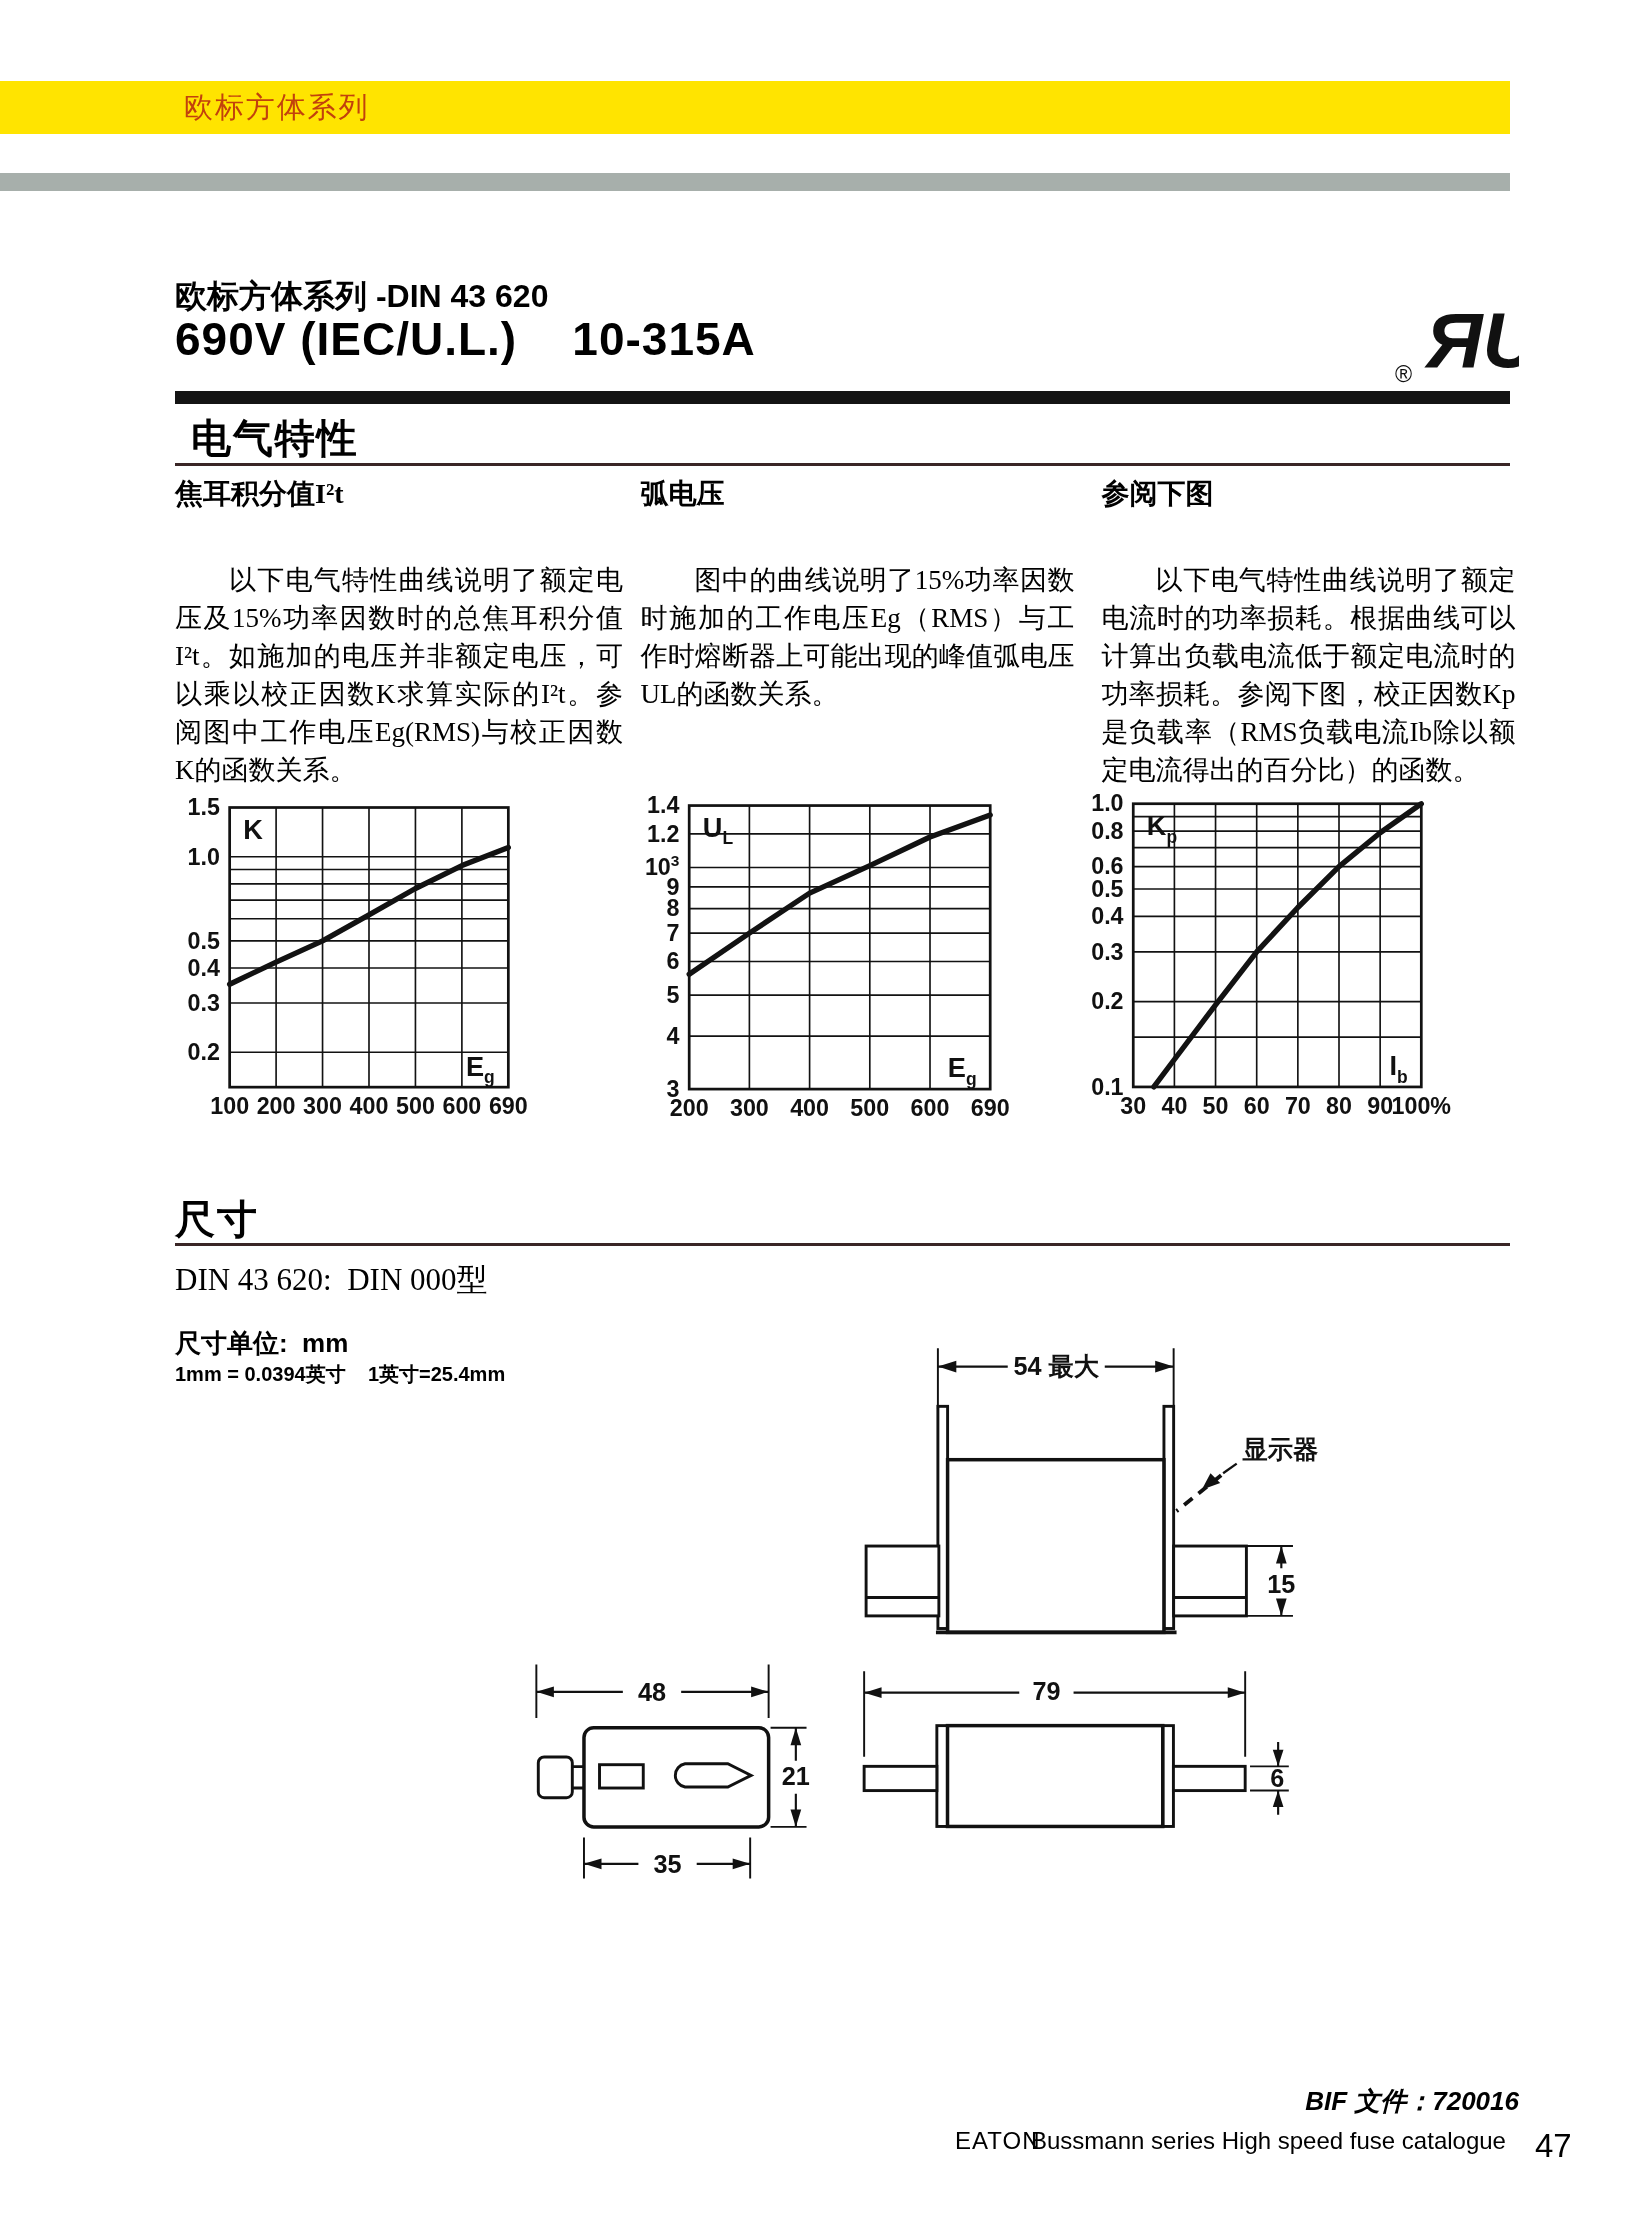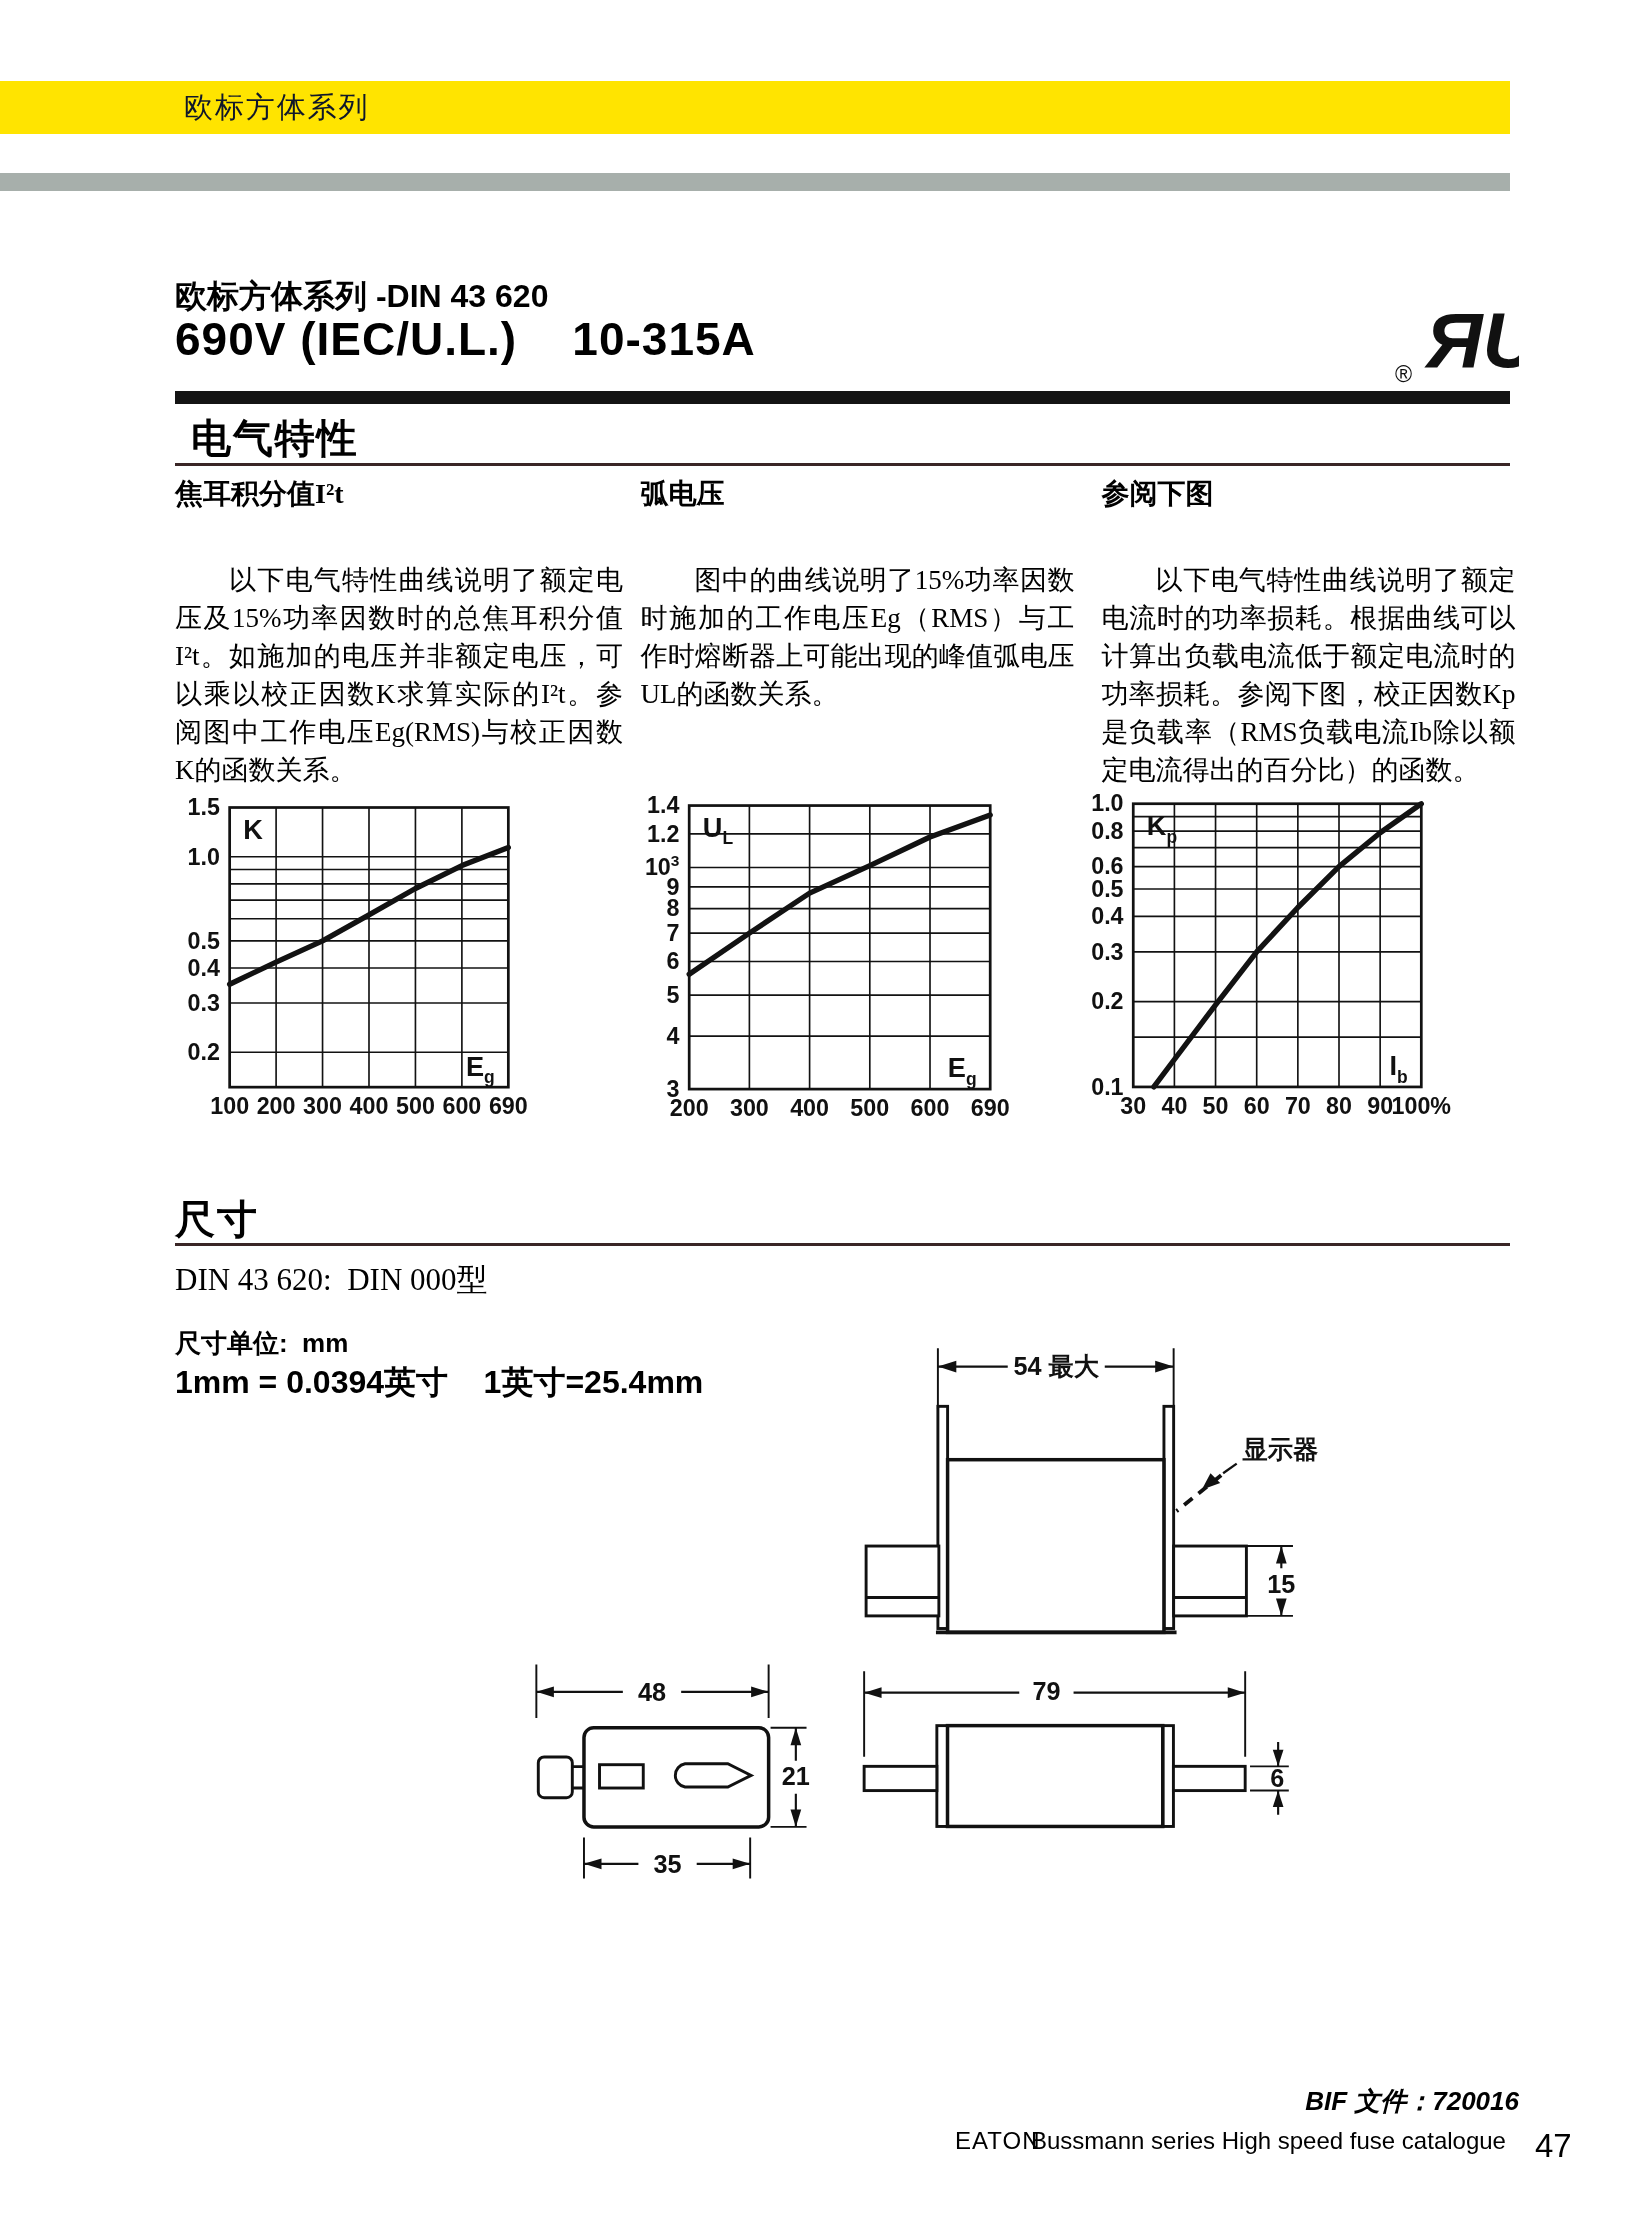--- a/index.html
+++ b/index.html
@@ -4,21 +4,21 @@
 <style>
   * { margin:0; padding:0; box-sizing:border-box; }
   html,body { background:#e8e8e8; }
   .page {
     position:relative; width:1651px; height:2224px; margin:0 auto;
     background:#ffffff; color:#000; overflow:hidden;
     font-family:"Liberation Sans", sans-serif;
   }
   .abs { position:absolute; }
   .tab-bar { left:0; top:81px; width:1510px; height:53px; background:#ffe400; display:flex; align-items:center; }
-  .tab-bar span { margin-left:184px; font-size:29px; font-weight:500; color:#0f172a; letter-spacing:1.9px; }
+  .tab-bar span { margin-left:184px; font-size:29px; font-weight:500; color:#c2410c; letter-spacing:1.9px; }
   .gray-bar { left:0; top:173px; width:1510px; height:18.4px; background:#a7afab; }
   .series-line { left:175px; top:275px; font-size:32px; font-weight:700; white-space:pre; }
   .doc-title { left:175px; top:312px; font-size:46px; font-weight:700; white-space:pre; letter-spacing:1px; }
   .ul-logo { left:1393px; top:289px; }
   .rule-thick { left:175px; top:391px; width:1335px; height:12.6px; background:#141414; }
   .sec-head { font-family:"Liberation Serif","DejaVu Serif",serif; font-weight:700; font-size:40px; letter-spacing:1.9px; }
   .head-electrical { left:191px; top:411px; }
   .rule-thin { left:175px; width:1335px; height:2.9px; background:#3a2626; }
   .rt1 { top:463px; } .rt2 { top:1243px; }
   .columns { left:175px; top:475px; width:1341px; display:flex; }
@@ -30,21 +30,21 @@
   .col3 { width:414px; }
   svg.chart, svg.drawing { position:absolute; overflow:visible; }
   .grid   { stroke:#121212; stroke-width:1.7; fill:none; }
   .frame  { stroke:#121212; stroke-width:2.8; fill:none; }
   .curve  { stroke:#121212; stroke-width:5.5; fill:none; stroke-linecap:round; stroke-linejoin:round; }
   .tick   { font:700 24px "Liberation Sans",sans-serif; fill:#111; }
   .corner { font:700 28px "Liberation Sans",sans-serif; fill:#111; }
   .head-dimensions { left:175px; top:1192px; }
   .din-line { left:175px; top:1259px; font-family:"Liberation Serif","DejaVu Serif",serif; font-size:31px; white-space:pre; }
   .unit-line { left:175px; top:1326px; font-size:26px; font-weight:700; white-space:pre; }
-  .conv-line { left:175px; top:1361px; font-size:32px; font-weight:600; white-space:pre; }
+  .conv-line { left:175px; top:1361px; font-size:20px; font-weight:600; white-space:pre; }
   .draw-line { stroke:#111; stroke-width:3; fill:none; }
   .draw-line-thick { stroke:#111; stroke-width:3.6; fill:#fff; }
   .draw-fill { stroke:#111; stroke-width:3; fill:#fff; }
   .ext { stroke:#111; stroke-width:2; fill:none; }
   .dimline { stroke:#111; stroke-width:2.2; fill:none; }
   .arrow { fill:#111; stroke:none; }
   .dim-text { font:700 26px "Liberation Sans",sans-serif; fill:#111; }
   .leader-dash { stroke:#111; stroke-width:4; fill:none; stroke-dasharray:11 8; }
   .leader-solid { stroke:#111; stroke-width:2.4; fill:none; }
   .bif { right:132px; top:2084px; font-size:26px; font-weight:700; font-style:italic; white-space:pre; }

